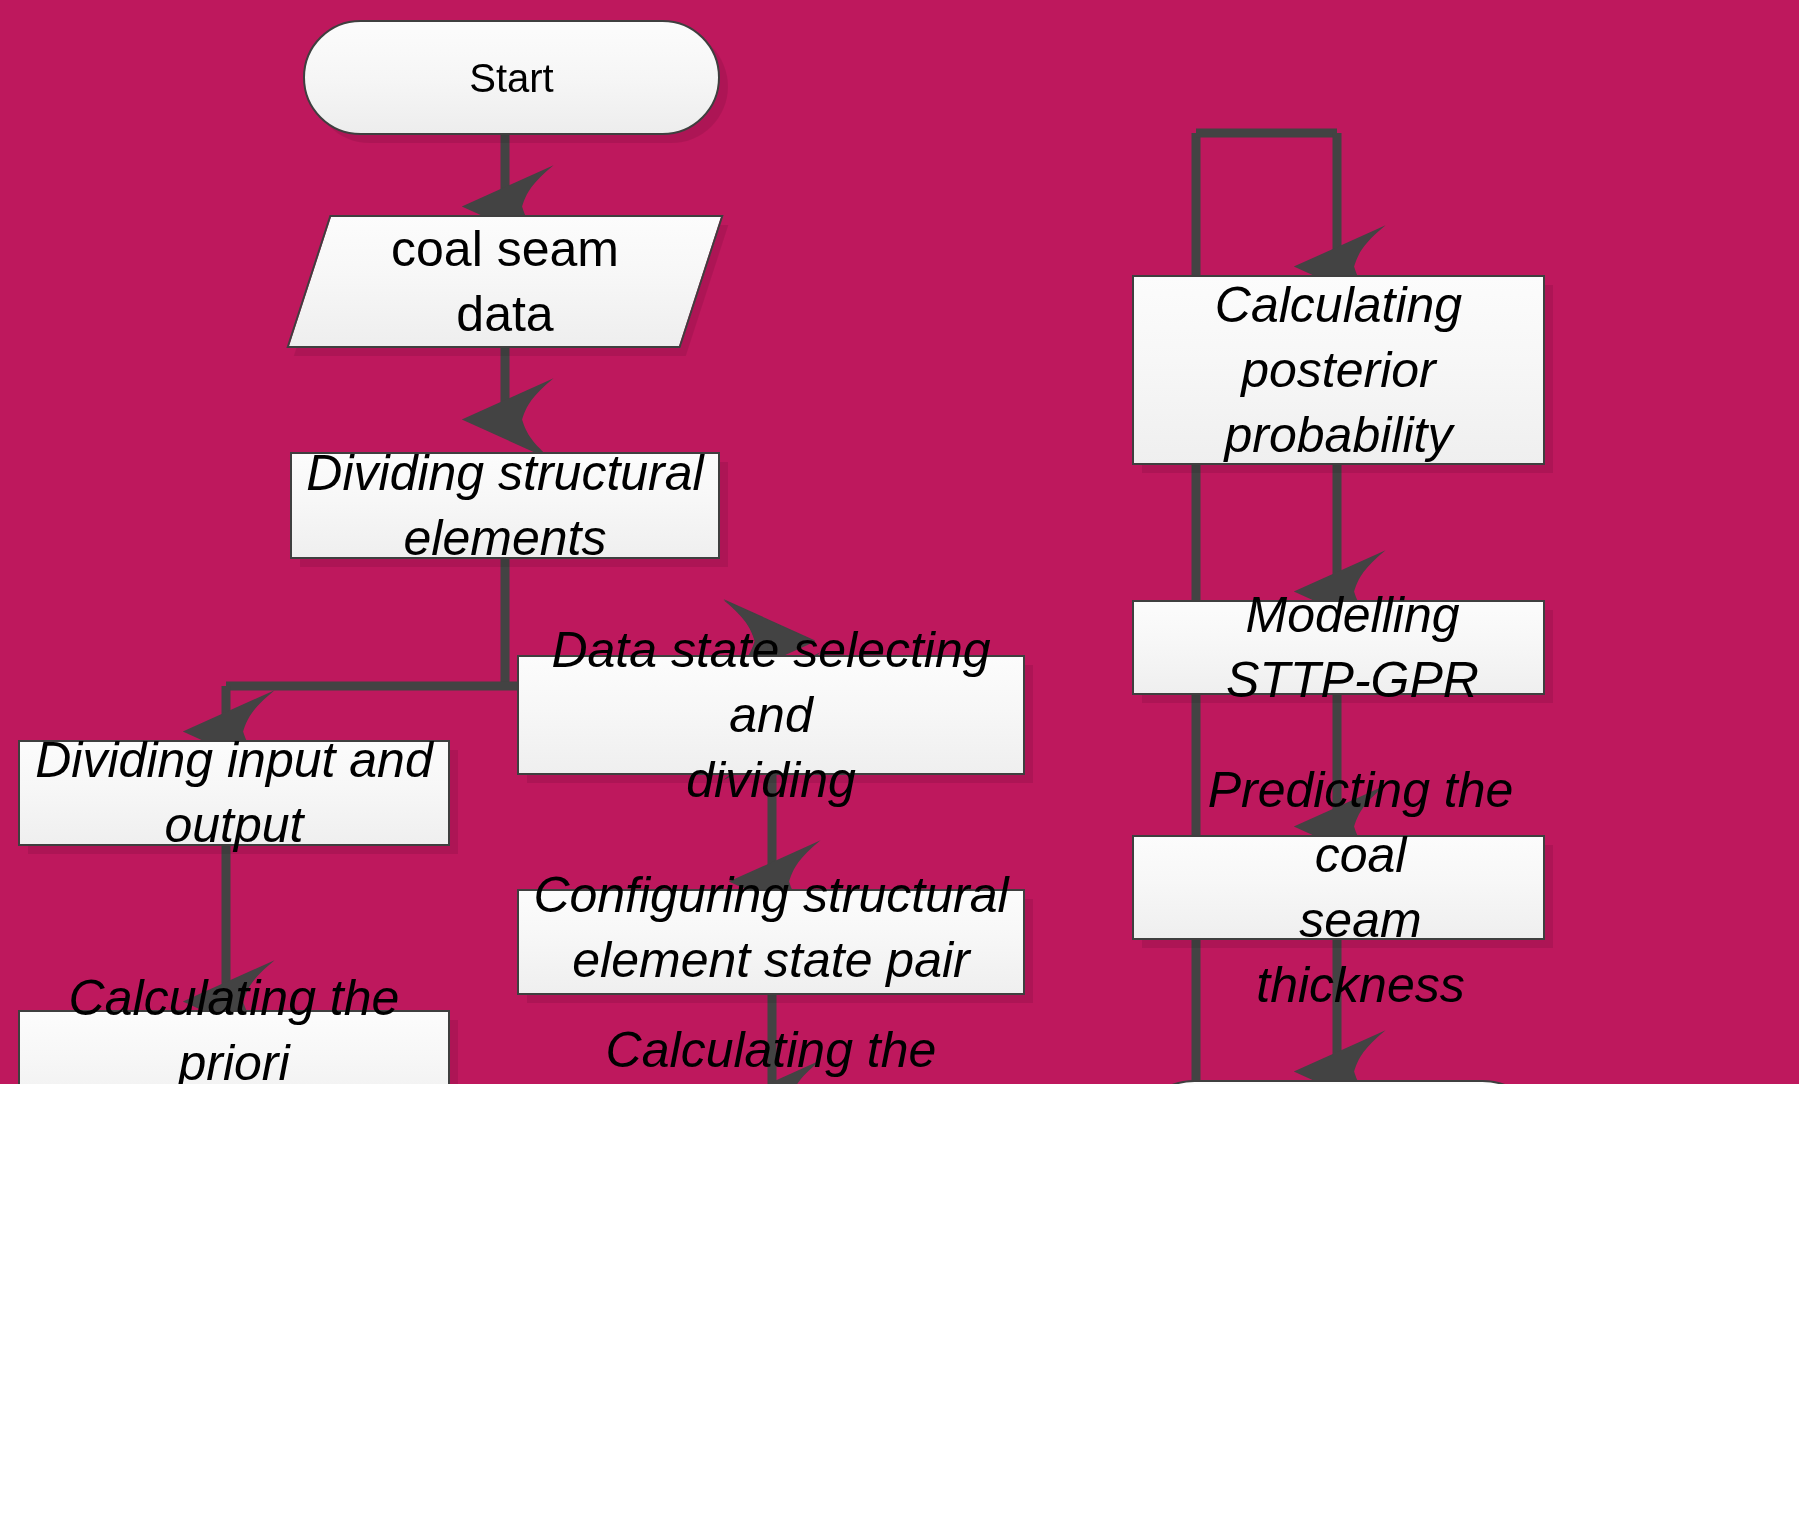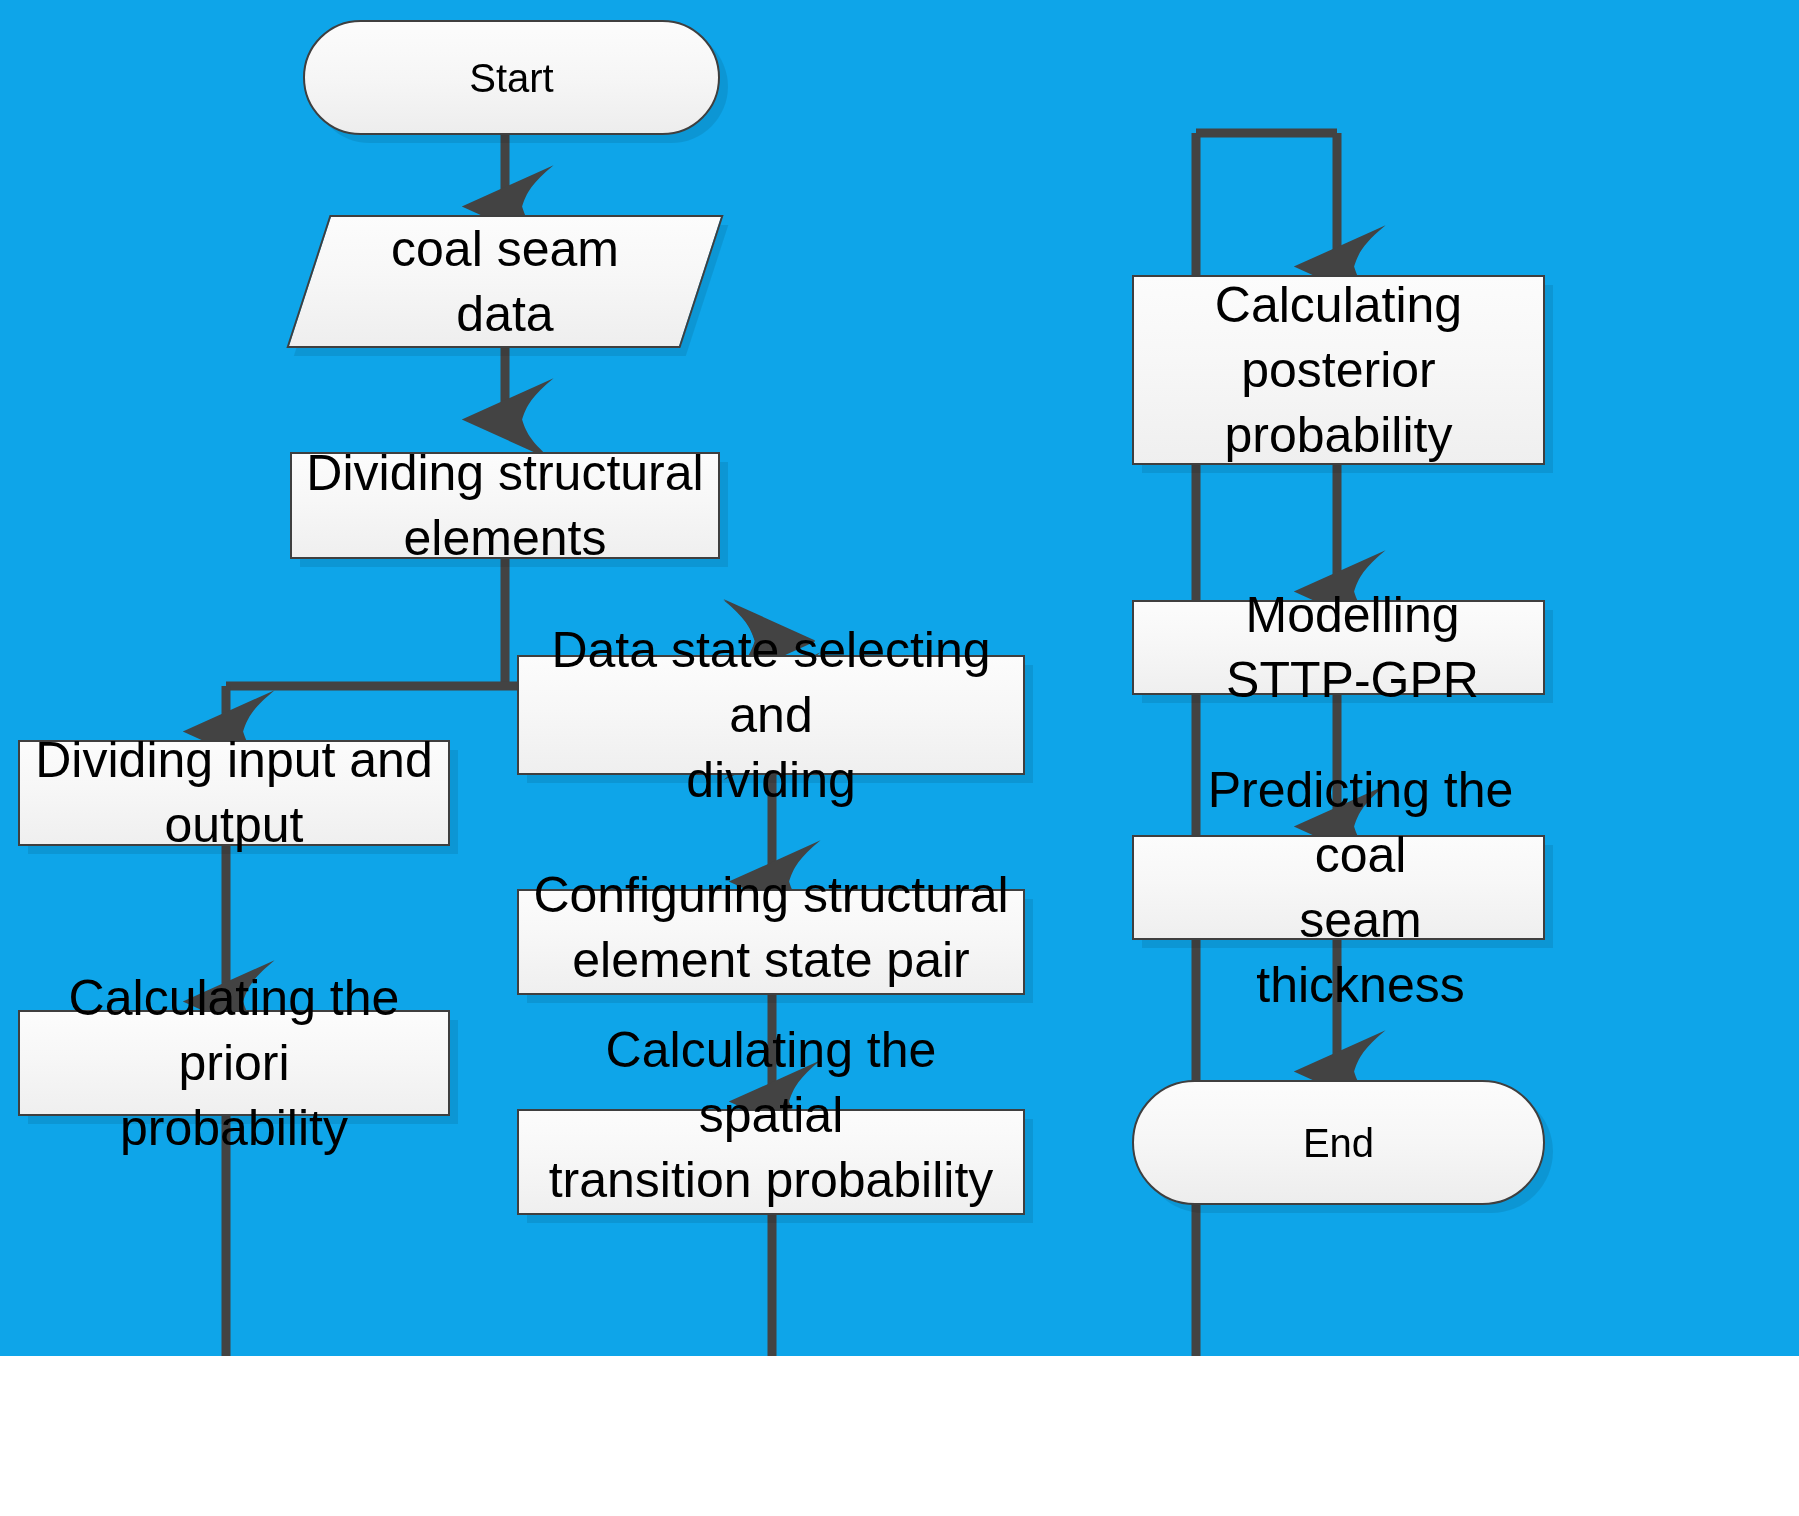--- a/index.html
+++ b/index.html
@@ -1,20 +1,20 @@
 <!DOCTYPE html>
 <html><head>
 <meta charset="utf-8">
 <style>
   html,body{margin:0;padding:0;background:#ffffff;}
   #stage{
     position:relative;
     width:1799px;
-    height:1356px;
-    background:#0ea5e9;
+    height:1084px;
+    background:#be185d;
     font-family:"Liberation Sans", sans-serif;
     overflow:hidden;
   }
   svg#wires{
     position:absolute;left:0;top:0;width:1799px;height:1516px;
     pointer-events:none;
   }
   .node{
     position:absolute;
     box-sizing:border-box;
@@ -31,20 +31,21 @@
     width:100%;
     padding:0 12px;
     box-sizing:border-box;
     white-space:pre-line;
   }
   
   .proc{
     border:2px solid #3f3f3f;
     background:linear-gradient(180deg,#fcfcfc 0%,#f7f7f7 45%,#efefef 100%);
     box-shadow:9px 9px 0 -1px rgba(0,0,0,0.085);
+    font-style:italic;
   }
   
   .term{
     border:2px solid #3f3f3f;
     background:linear-gradient(180deg,#fcfcfc 0%,#f6f6f6 50%,#ededed 100%);
     border-radius:70px;
     box-shadow:9px 9px 0 -1px rgba(0,0,0,0.085);
   }
   
   .data-shape{

